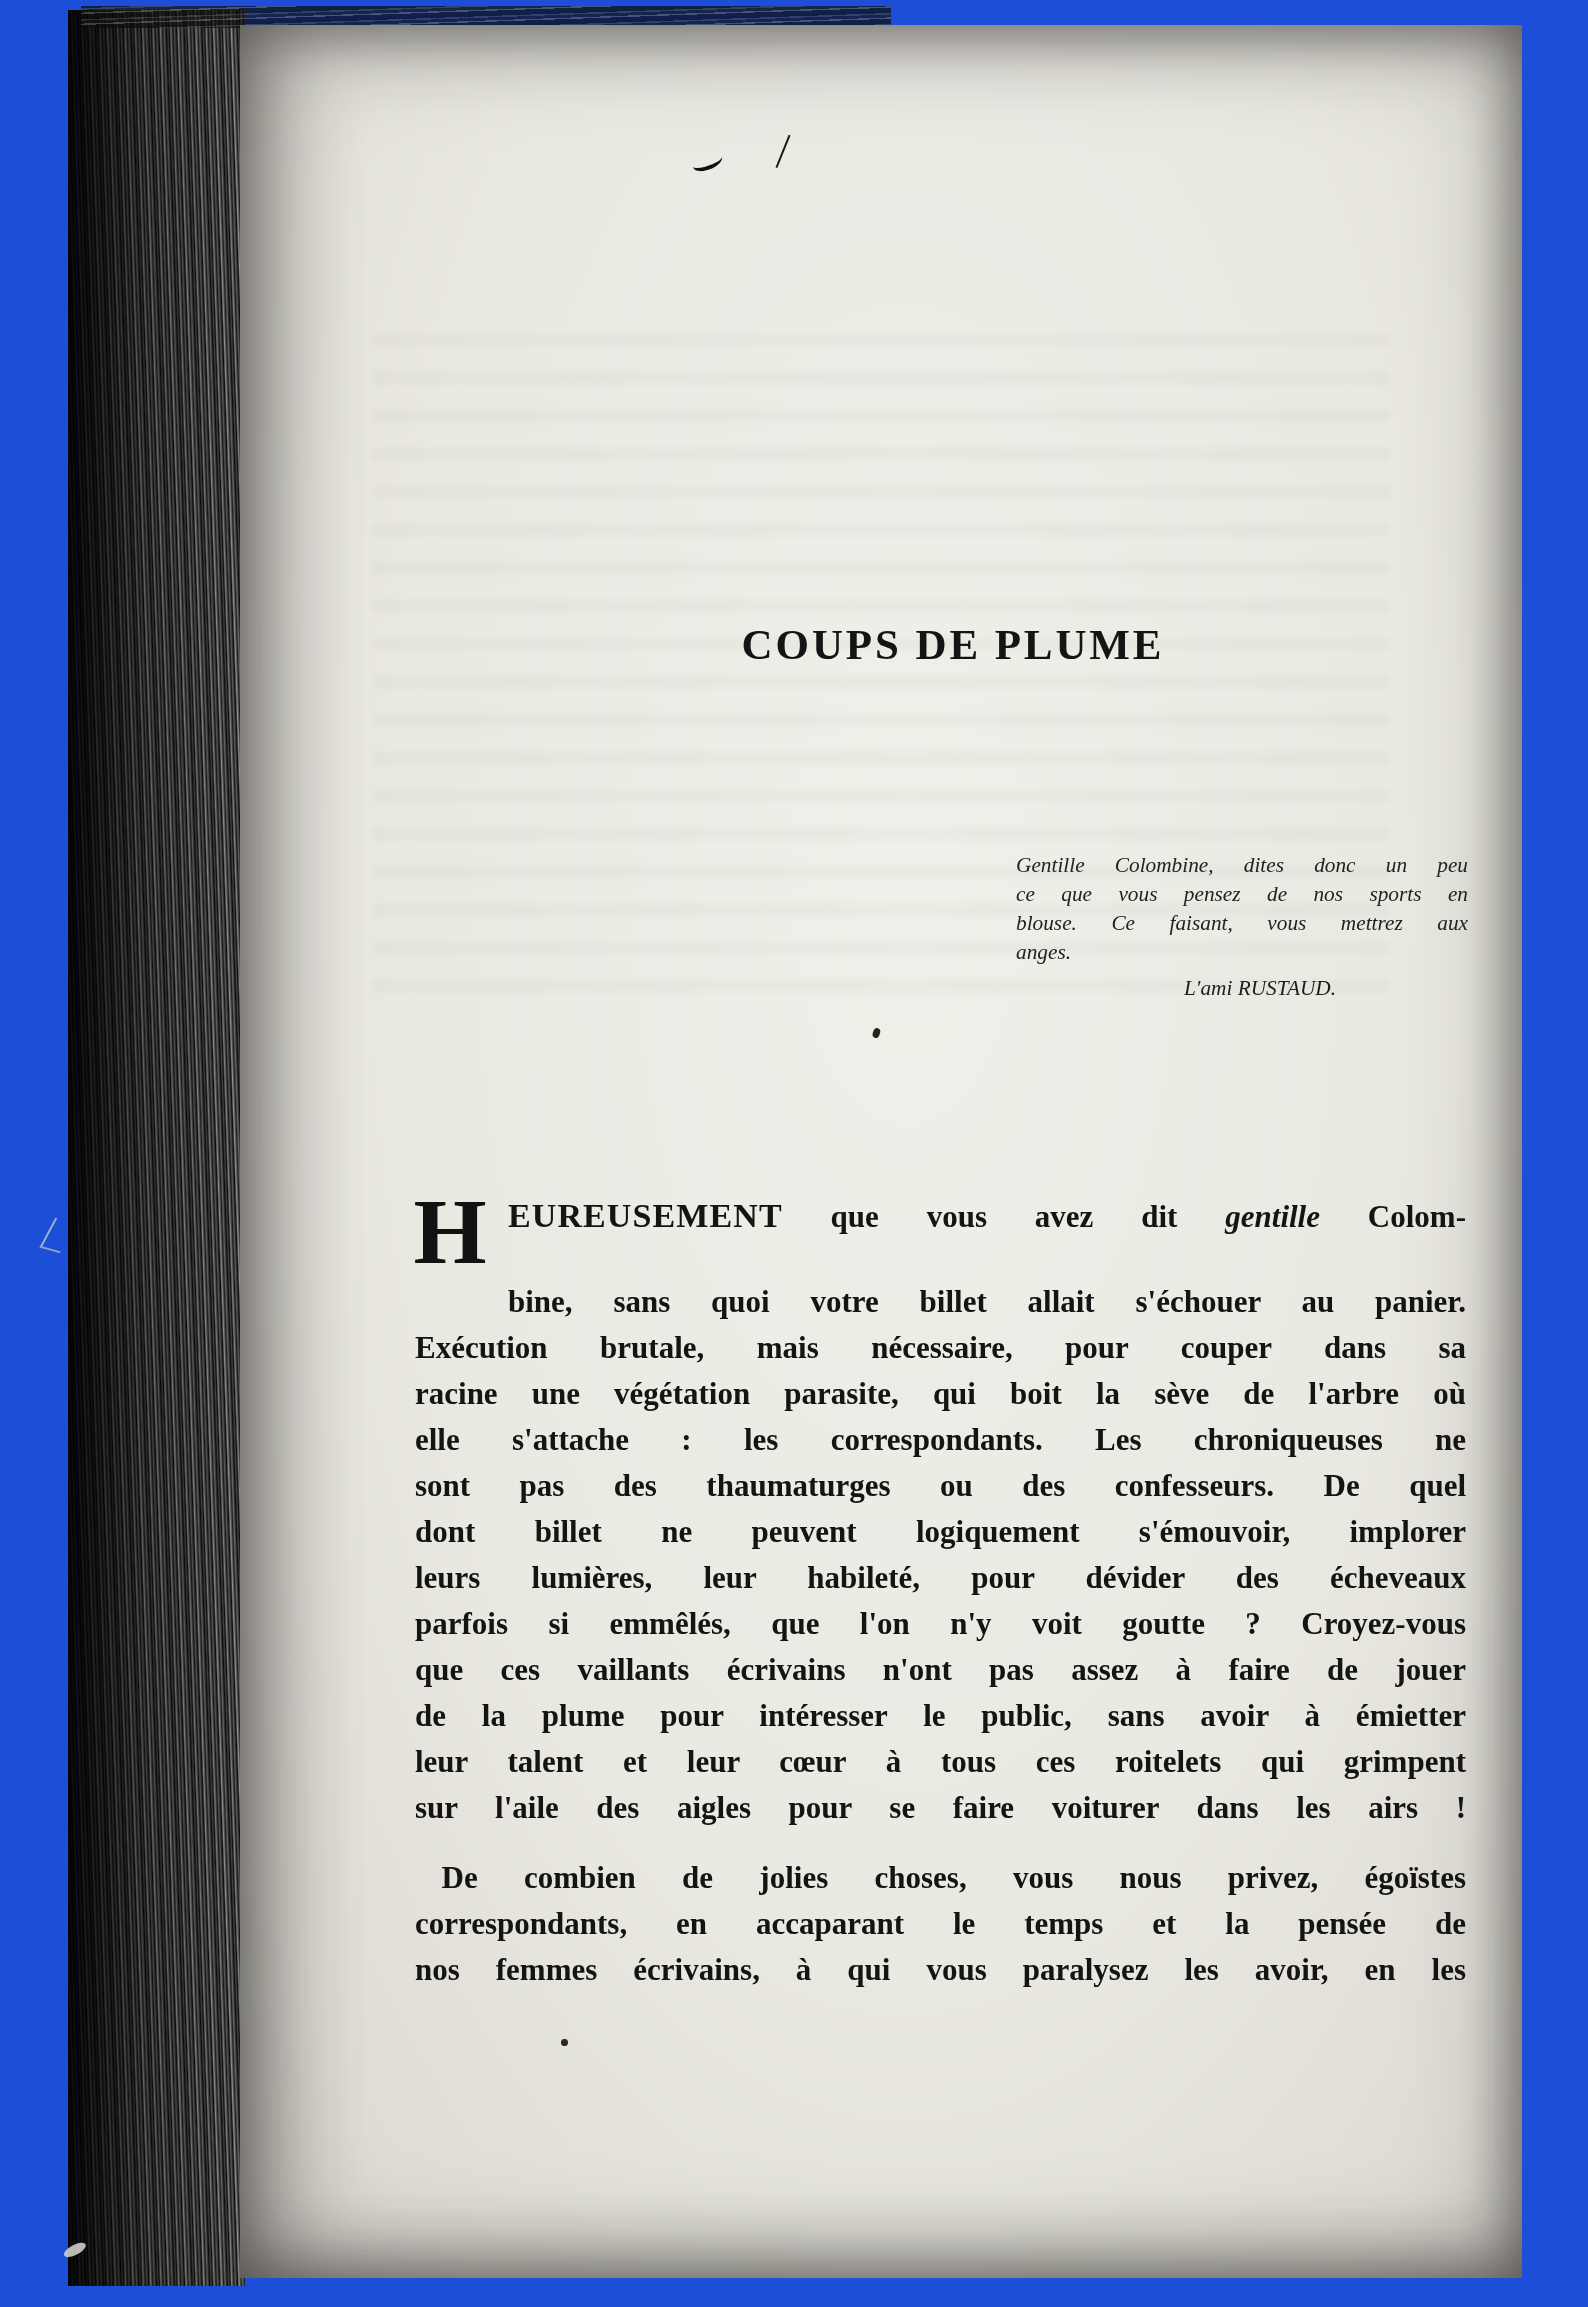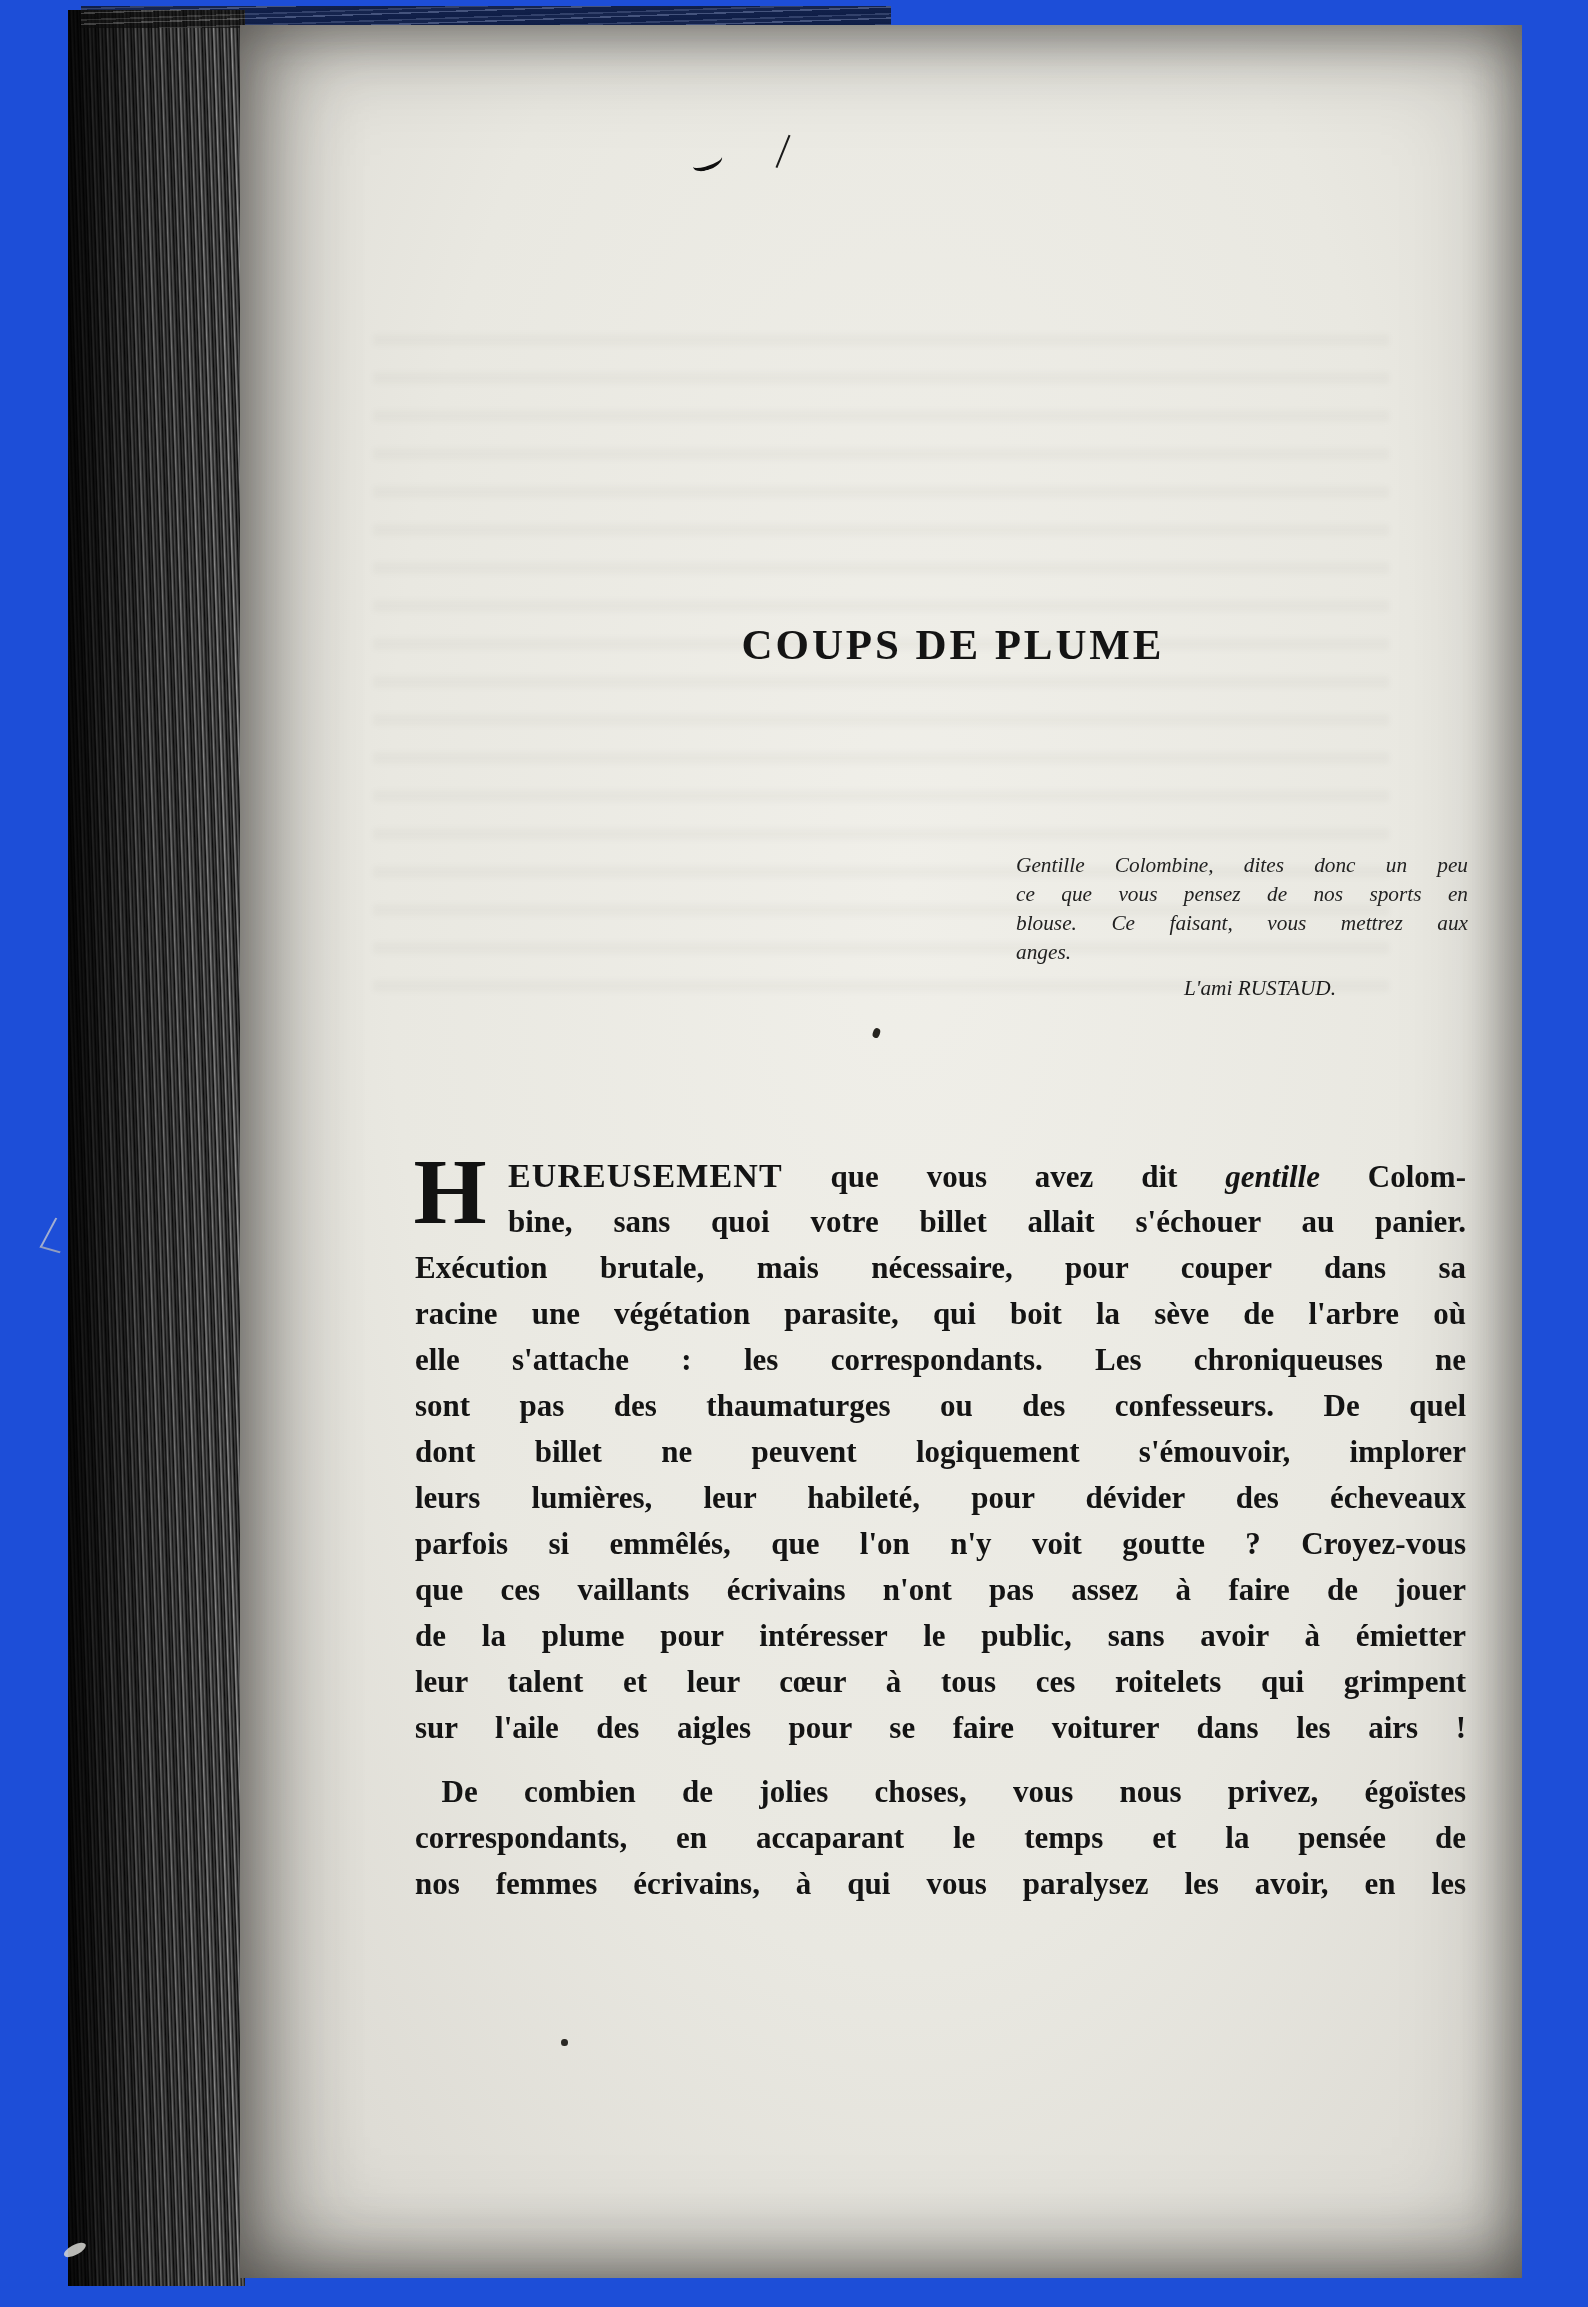--- a/index.html
+++ b/index.html
@@ -52,22 +52,22 @@
   .attrib{margin-top:7.4px;padding-left:168px;font-style:italic;color:#1d1d1d;}
   .bodytext{
     position:absolute;left:175px;top:1128px;width:1051px;
     font-size:31px;line-height:46px;font-weight:bold;color:#141414;
   }
   .para{position:relative;}
   .para .line{text-align:justify;text-align-last:justify;height:46px;}
   .dropcap{
     position:absolute;left:-1.5px;top:-4.4px;font-size:94px;line-height:84px;font-weight:bold;color:#121212;
   }
-  .indent{margin-left:93px;}
-  .para2{margin-top:18px;}
+  .indent{margin-left:93px;margin-top:40px;}
+  .para2{margin-top:24px;}
   .p2first{text-indent:26.5px;}
   .it{font-style:italic;}
   .lead{font-size:34px;letter-spacing:1.1px;}
   
   .mark-squiggle{position:absolute;left:692px;top:153px;width:31px;height:13.3px;
     border-bottom:4.4px solid #101010;border-radius:0 0 62% 40%;transform:rotate(-14deg);}
   .mark-slash{position:absolute;left:782px;top:134px;width:2.2px;height:35px;background:#1a1a1a;transform:rotate(22deg);}
   .mark-dot-a{position:absolute;left:873px;top:1028px;width:6.6px;height:9.6px;background:#26241f;border-radius:50%;transform:rotate(20deg);}
   .mark-dot-b{position:absolute;left:561px;top:2039px;width:6.6px;height:7.4px;background:#2a2824;border-radius:50%;}
   .mark-white{position:absolute;left:47px;top:1219px;width:19px;height:31px;

